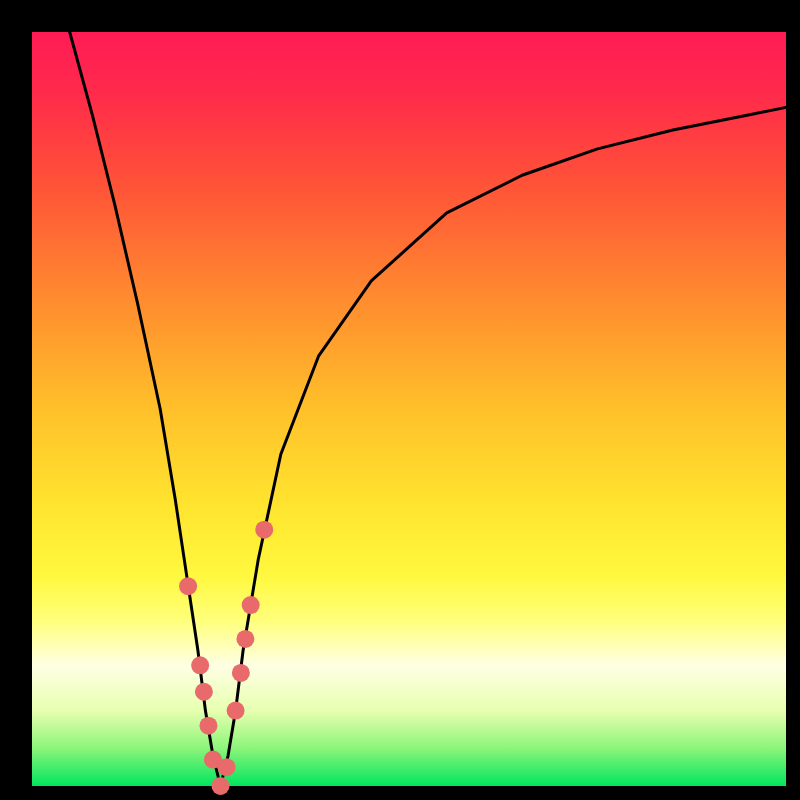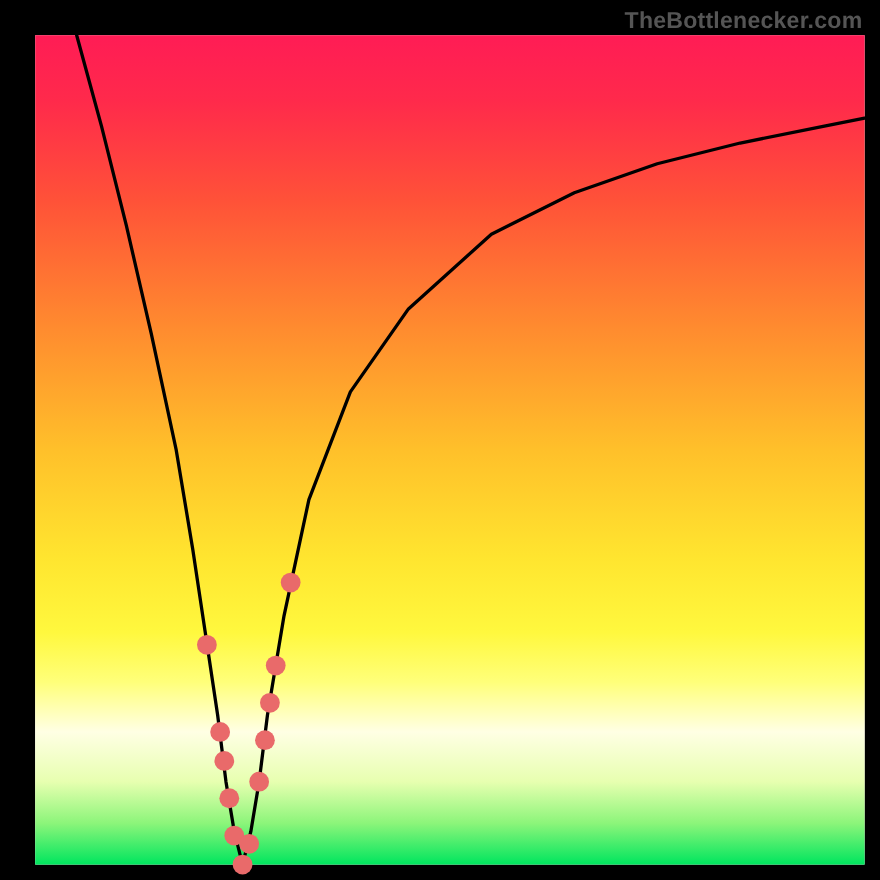--- a/index.html
+++ b/index.html
@@ -54,14 +54,13 @@
           <circle cx="188.50" cy="754.00" r="9" fill="#e96a6a"></circle>
           <circle cx="194.53" cy="735.15" r="9" fill="#e96a6a"></circle>
           <circle cx="203.58" cy="678.60" r="9" fill="#e96a6a"></circle>
           <circle cx="208.86" cy="640.90" r="9" fill="#e96a6a"></circle>
           <circle cx="213.38" cy="606.97" r="9" fill="#e96a6a"></circle>
           <circle cx="218.66" cy="573.04" r="9" fill="#e96a6a"></circle>
           <circle cx="232.23" cy="497.64" r="9" fill="#e96a6a"></circle>
         </g>
     </svg>
   </div>
-  <div class="watermark" id="wm" style="color: rgb(85, 85, 85); font-size: 21px; right: 16px; top: 7px;">TheBottlenecker.com</div>
 </div>
 
 </body></html>

